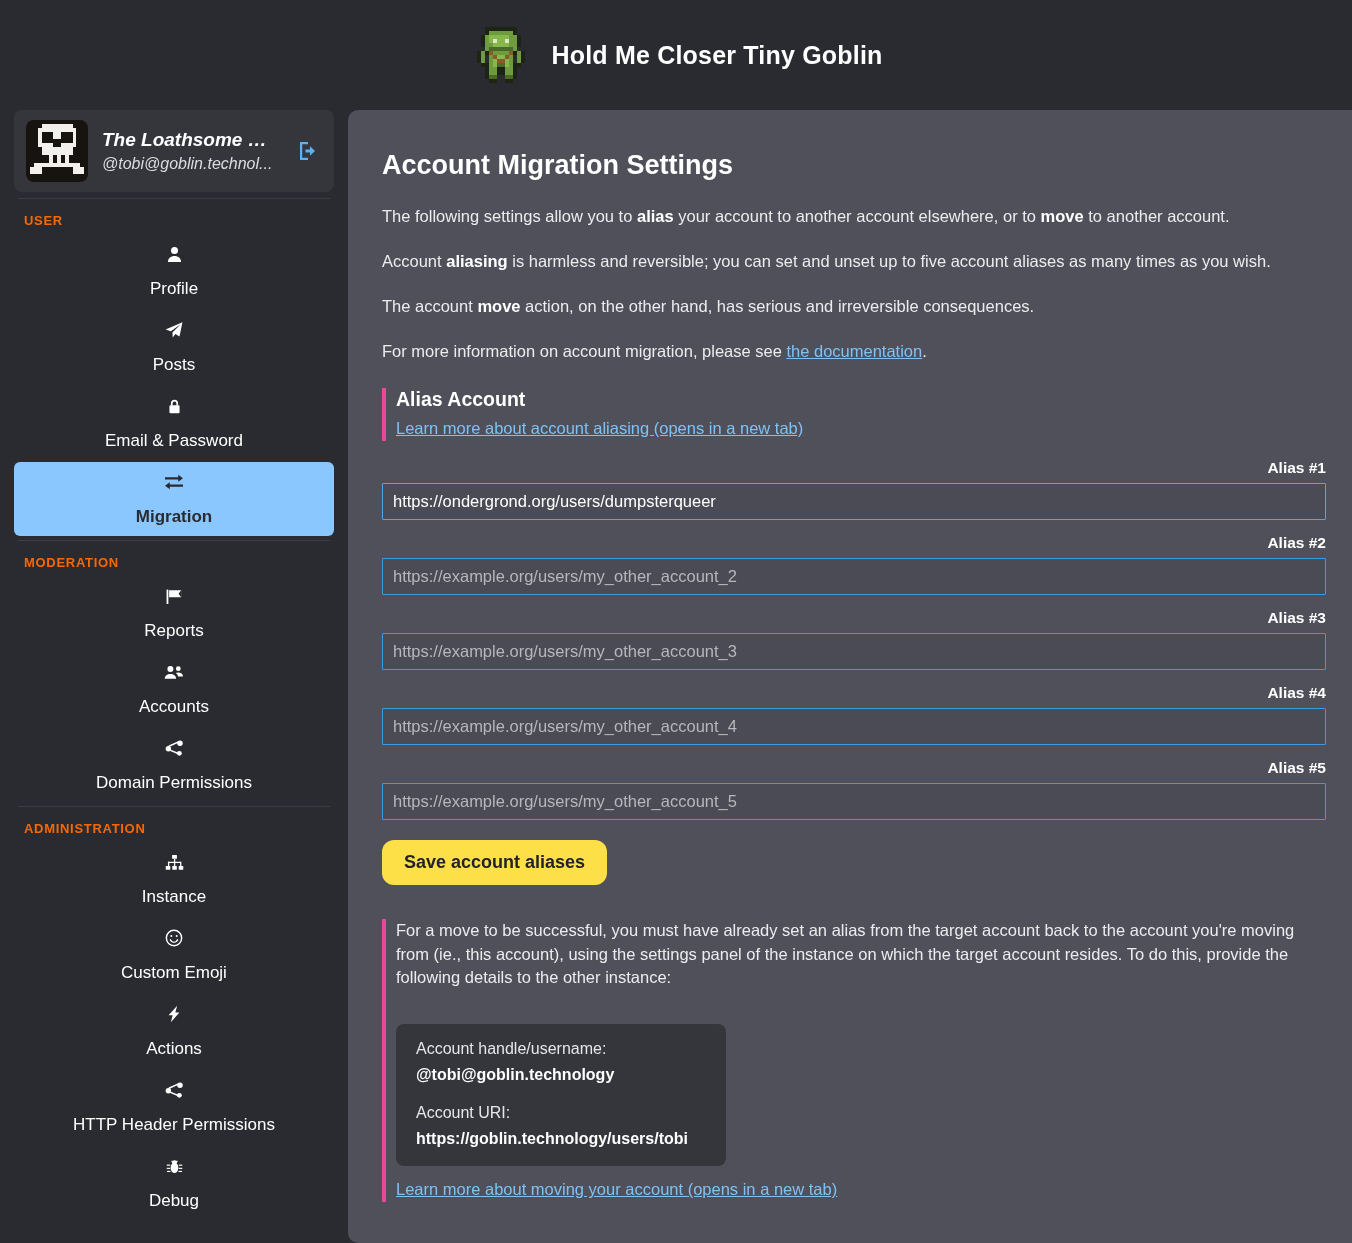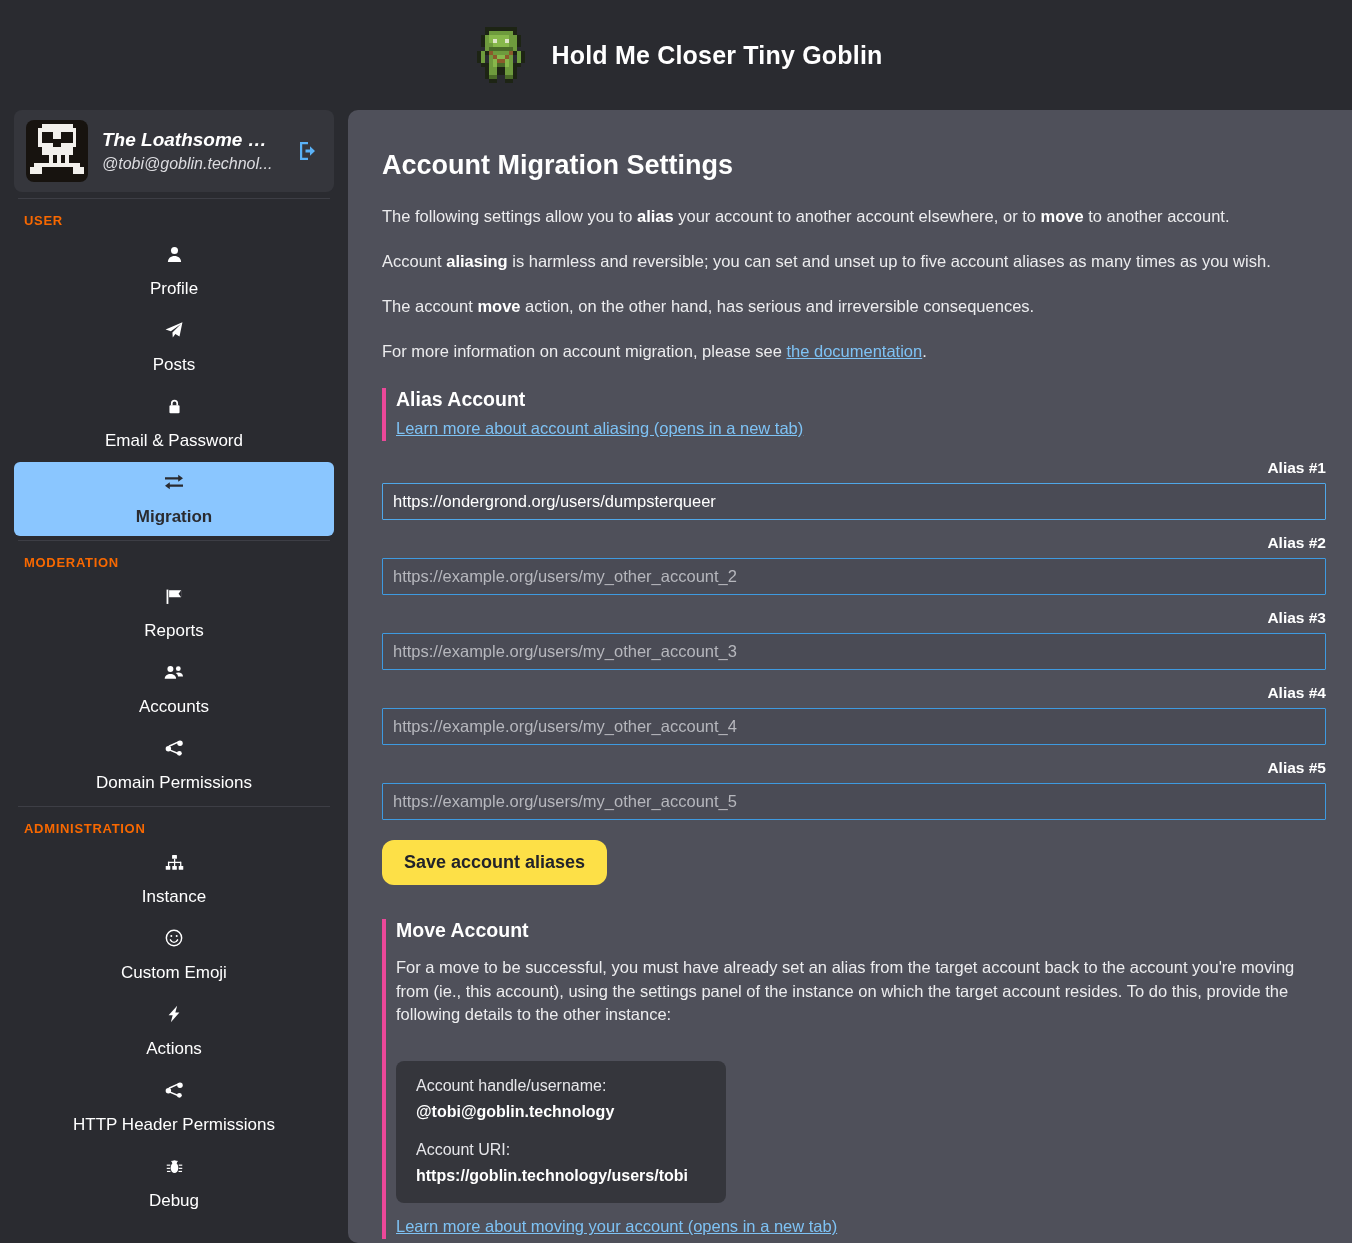--- a/index.html
+++ b/index.html
@@ -512,21 +512,20 @@
         <label class="field-label">Alias #4</label>
         <input type="text" class="text-input" placeholder="https://example.org/users/my_other_account_4" style="">
         <label class="field-label">Alias #5</label>
         <input type="text" class="text-input" placeholder="https://example.org/users/my_other_account_5" style="">
       </div>
 
     <button class="primary-button">Save account aliases</button>
 
     
     <section class="accent-section" style="margin-top:34px;">
-      <h2 class="section-title">Move Account</h2>
       <p class="para" style="margin-top:14px;">For a move to be successful, you must have already set an alias from the target account back to the account you're moving from (ie., this account), using the settings panel of the instance on which the target account resides. To do this, provide the following details to the other instance:</p>
 
       <div class="info-box">
         <p class="info-label">Account handle/username:</p>
         <p class="info-value">@tobi@goblin.technology</p>
         <p class="info-label">Account URI:</p>
         <p class="info-value last">https://goblin.technology/users/tobi</p>
       </div>
 
       <p class="para" style="margin-bottom:0;">

